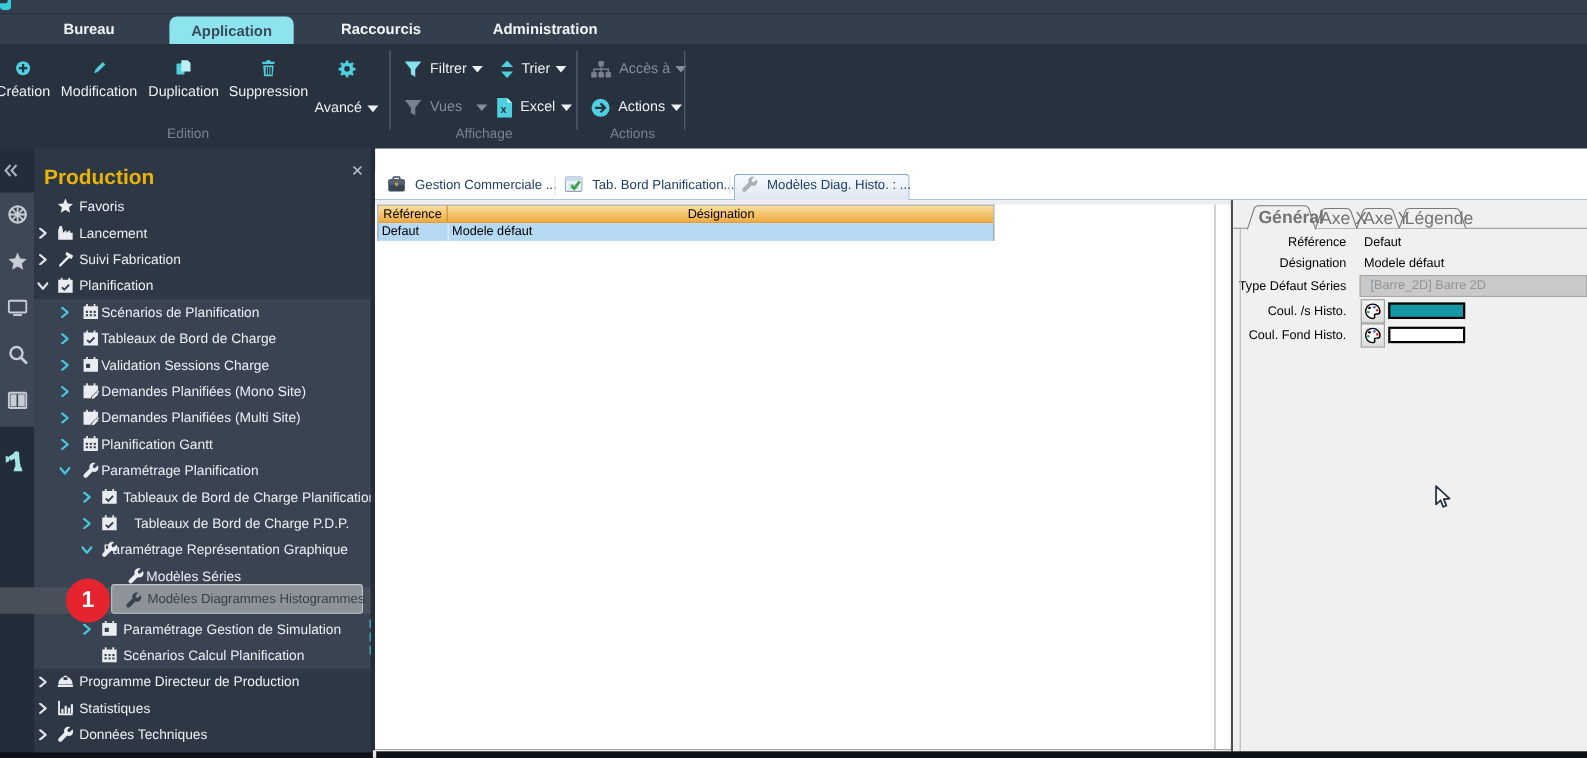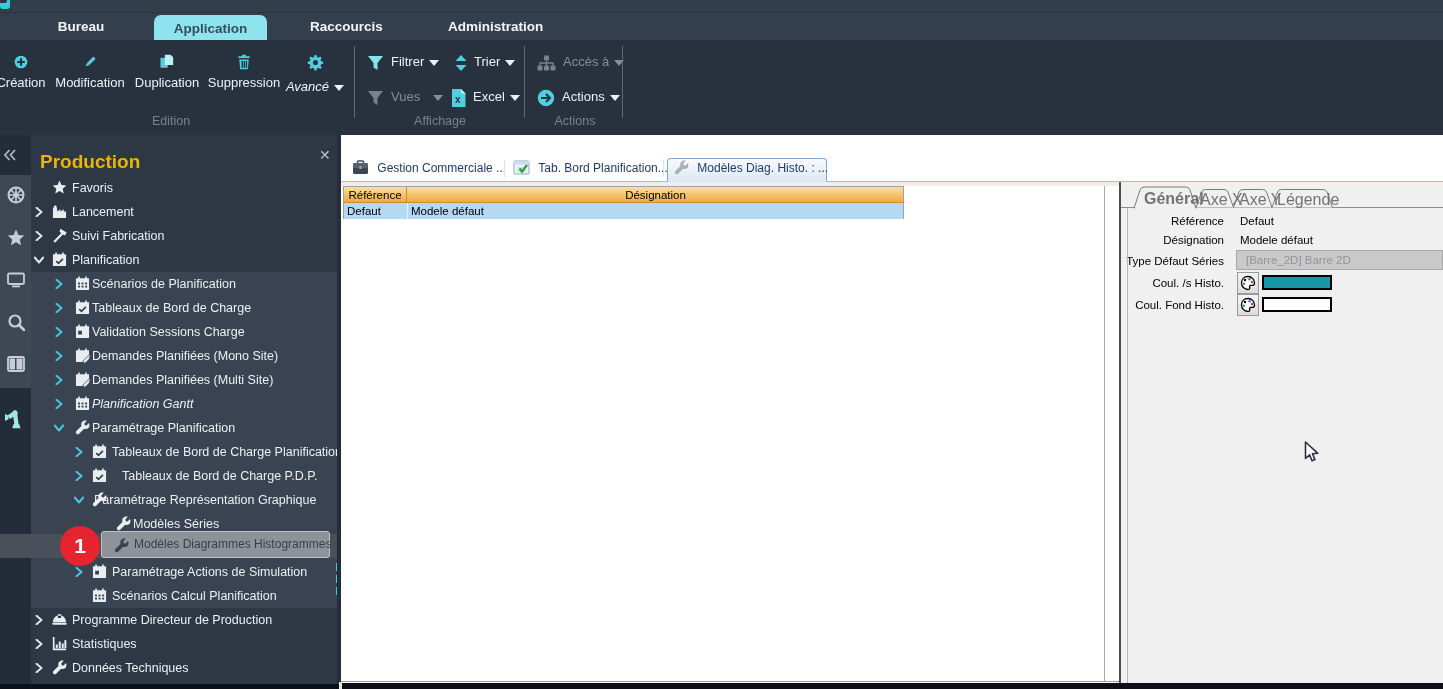--- a/index.html
+++ b/index.html
@@ -181,21 +181,21 @@
           <rect x="10.5" y="9.5" width="1.9" height="9.5" fill="#28323F"></rect>
           <rect x="13.4" y="9.5" width="1.9" height="9.5" fill="#28323F"></rect>
         </svg>
       <div style="margin-top:5px;">Suppression</div>
     </div>
     <div class="tbtn" style="left:277px;top:12px;width:76px;">
       <svg style="display:block;margin:2px auto 0;" width="17" height="17" viewBox="0 0 24 24">
           <path fill="#4FCFE0" d="M10.6 1.5 h2.8 l.6 2.9 2.2 1 2.5-1.7 2 2 -1.7 2.5 1 2.2 2.9.6 v2.8 l-2.9.6 -1 2.2 1.7 2.5 -2 2 -2.5-1.7 -2.2 1 -.6 2.9 h-2.8 l-.6-2.9 -2.2-1 -2.5 1.7 -2-2 1.7-2.5 -1-2.2 -2.9-.6 v-2.8 l2.9-.6 1-2.2 -1.7-2.5 2-2 2.5 1.7 2.2-1 Z"></path>
           <circle cx="12" cy="12" r="3.6" fill="#28323F"></circle>
         </svg>
-      <div style="margin-top:8px;font-style:italic;">Avancé<span class="caret"></span></div>
+      <div style="margin-top:19px;">Avancé<span class="caret"></span></div>
     </div>
     <div class="tlabel" style="left:121px;top:74px;width:100px;">Edition</div>
     <div class="tsep" style="left:354px;"></div>
 
     <div class="smallrow" style="left:367px;top:12px;">
       <svg width="17" height="16" viewBox="0 0 17 16">
           <path d="M1 1 H16 L10.5 8 V15 L6.5 12.5 V8 Z" fill="#86E2EC"></path>
         </svg>Filtrer<span class="caret"></span>
     </div>
     <div class="smallrow" style="left:455px;top:12px;">
@@ -356,21 +356,21 @@
           </svg>
           <span class="tx" style="left:61px;">Demandes Planifiées (Multi Site)</span>
         </div>
       <div class="trow" style="top:257px;">
           <svg class="chev" style="left:23px;color:#49C7DA;" width="10" height="10" viewBox="0 0 10 10">
             <use href="#i-chev-r"></use>
           </svg>
           <svg class="ic" style="left:44px;" width="15" height="15" viewBox="0 0 16 16" fill="#E9EDF2">
             <use href="#i-calgrid"></use>
           </svg>
-          <span class="tx" style="left:61px;font-style:italic;">Planification Gantt</span>
+          <span class="tx" style="left:61px;">Planification Gantt</span>
         </div>
       <div class="trow" style="top:281px;padding-left:48px;">
           <svg class="chev" style="left:23px;color:#49C7DA;" width="10" height="10" viewBox="0 0 10 10">
             <use href="#i-chev-d"></use>
           </svg>
           <svg class="ic" style="left:44px;" width="15" height="15" viewBox="0 0 16 16" fill="#E9EDF2">
             <use href="#i-wrench"></use>
           </svg>
           <span class="tx" style="left:61px;">Paramétrage Planification</span>
         </div>
@@ -407,21 +407,21 @@
           </svg>
           <span class="tx" style="left:102px;">Modèles Séries</span>
         </div>
       <div class="trow" style="top:425px;">
           <svg class="chev" style="left:43px;color:#49C7DA;" width="10" height="10" viewBox="0 0 10 10">
             <use href="#i-chev-r"></use>
           </svg>
           <svg class="ic" style="left:61px;" width="15" height="15" viewBox="0 0 16 16" fill="#E9EDF2">
             <use href="#i-calday"></use>
           </svg>
-          <span class="tx" style="left:81px;">Paramétrage Actions de Simulation</span>
+          <span class="tx" style="left:81px;">Paramétrage Gestion de Simulation</span>
         </div>
       <div class="trow" style="top:449px;">
           <svg class="ic" style="left:61px;" width="15" height="15" viewBox="0 0 16 16" fill="#E9EDF2">
             <use href="#i-calgrid"></use>
           </svg>
           <span class="tx" style="left:81px;">Scénarios Calcul Planification</span>
         </div>
       <div class="trow" style="top:473px;">
           <svg class="chev" style="left:3px;color:#DDE3EA;" width="10" height="10" viewBox="0 0 10 10">
             <use href="#i-chev-r"></use>

